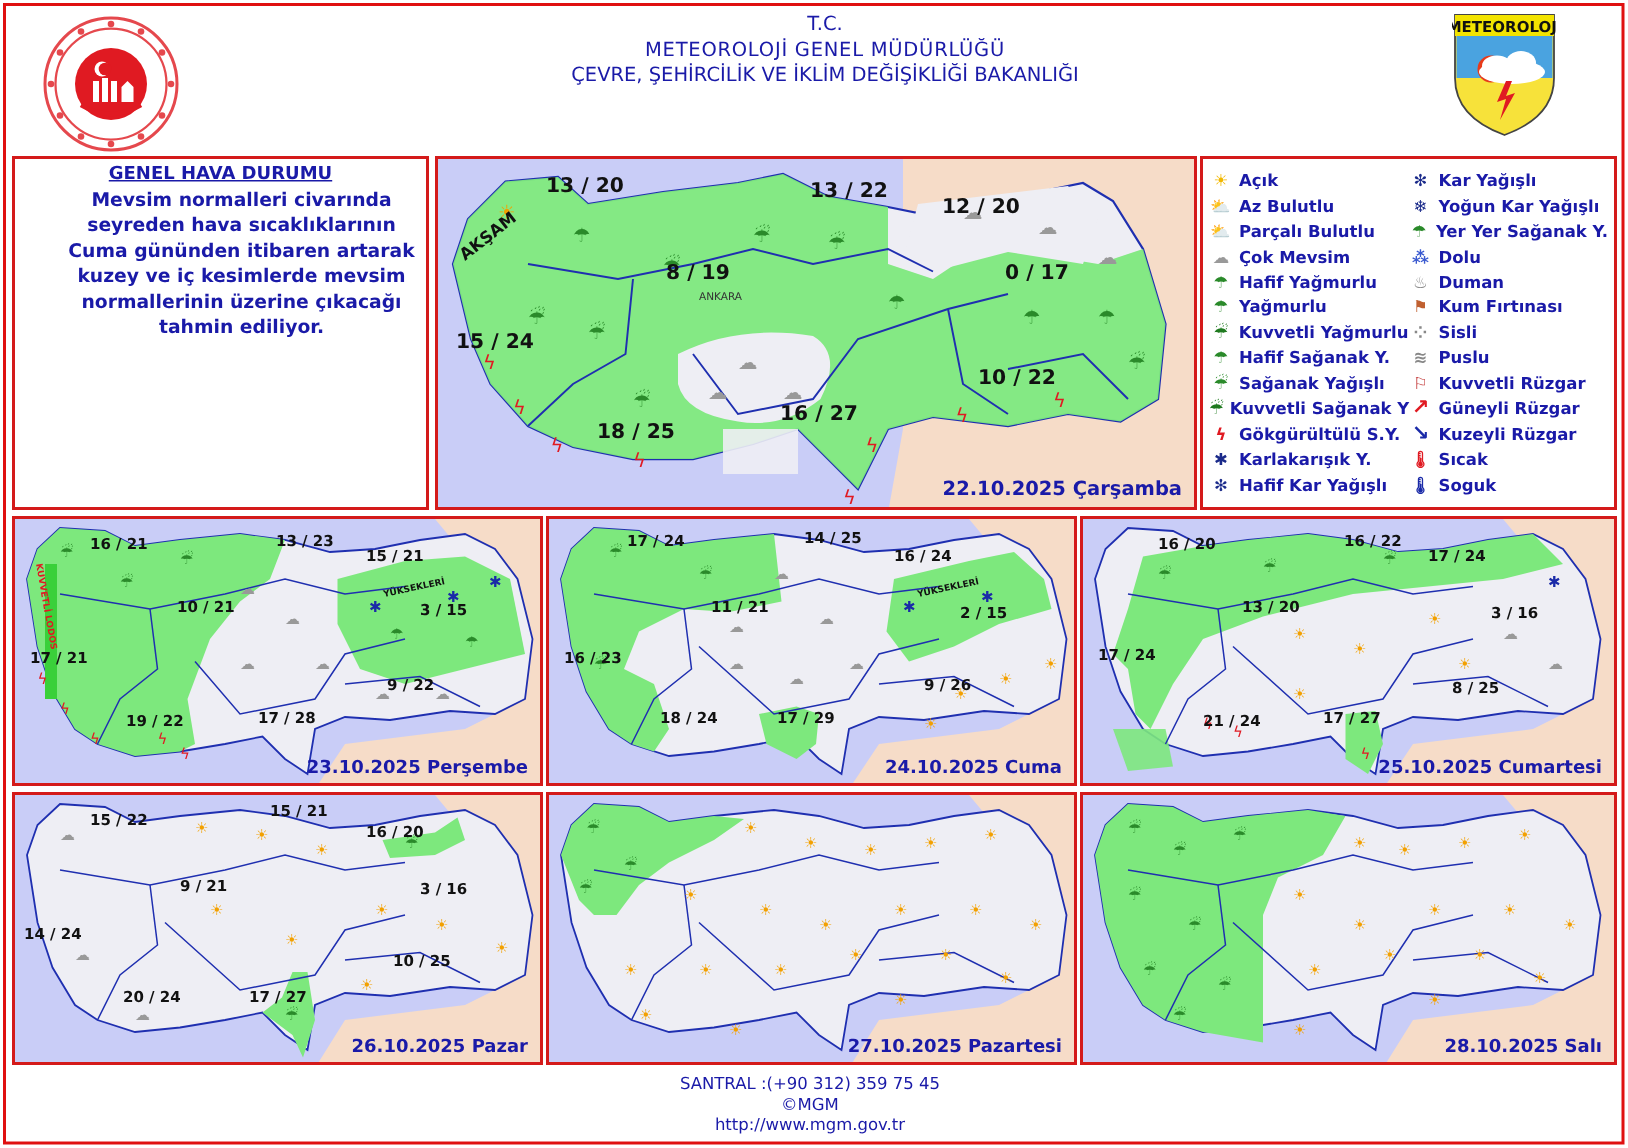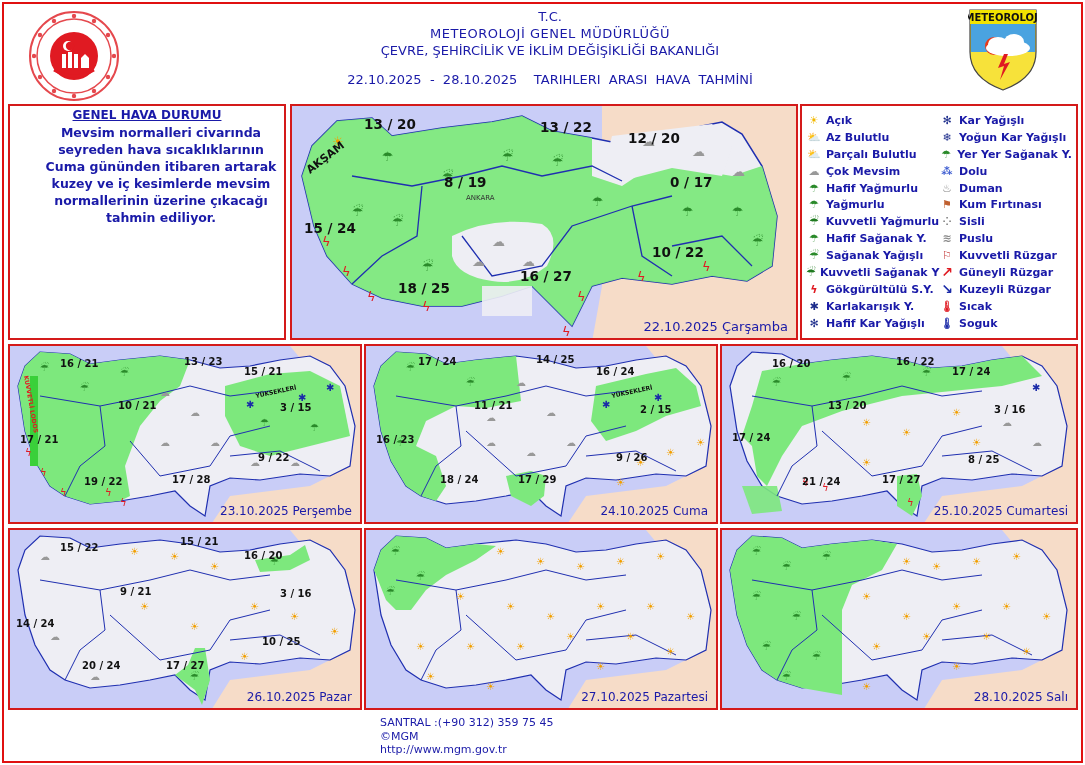--- a/index.html
+++ b/index.html
@@ -15,26 +15,26 @@
   .summary h2 { font-size: 12px; text-decoration: underline; color: #1a1aa8; font-weight: bold; margin-bottom: 2px; }
   .summary p { font-size: 12.5px; line-height: 17px; color: #1a1aa8; font-weight: bold; margin-left: 28px; }
   .legend { left: 800px; top: 104px; width: 278px; height: 236px; padding: 6px 4px 4px 4px; }
   .legend-cols { display: flex; }
   .legend-col { width: 50%; }
   .legend-item { display: flex; align-items: center; height: 16.9px; font-size: 11px; color: #1a1aa8; font-weight: bold; white-space: nowrap; }
   .legend-item .ic { width: 16px; height: 14px; margin-right: 4px; display: inline-flex; align-items: center; justify-content: center; font-size: 11px; }
   .map { background: #c9cdf7; }
   .map svg { position: absolute; left: 0; top: 0; }
   .temp { position: absolute; font-weight: bold; color: #111; white-space: nowrap; font-family: "DejaVu Sans", sans-serif; }
-  .date { position: absolute; right: 8px; bottom: 4px; color: #1a1aa8; font-weight: normal; white-space: nowrap; }
+  .date { position: absolute; right: 8px; bottom: 4px; color: #1a1aa8; font-weight: bold; white-space: nowrap; }
   .big .temp { font-size: 13.5px; }
   .big .date { font-size: 13px; }
   .small .temp { font-size: 10px; }
   .small .date { font-size: 12px; }
-  .footer { position: absolute; left: 380px; top: 716px; width: 320px; font-size: 11px; line-height: 13.5px; }
+  .footer { position: absolute; left: 380px; top: 716px; width: 320px; text-align: center; font-size: 11px; line-height: 13.5px; }
 </style>
 </head>
 <body>
 
 <div class="frame"></div>
 
 <div class="logo-left">
   <svg width="92" height="92" viewBox="0 0 92 92">
     <circle cx="46" cy="46" r="44" fill="none" stroke="#e5484d" stroke-width="2"></circle>
     <circle cx="46" cy="46" r="37" fill="none" stroke="#e5484d" stroke-width="1.5"></circle>
@@ -61,21 +61,20 @@
     <path d="M53 58 L53 48 L57 44 L61 48 L61 58 Z" fill="#fff"></path>
     <path d="M26 60 Q46 72 66 60" stroke="#e01a22" stroke-width="3" fill="none"></path>
   </svg>
 </div>
 
 <div class="header-text">
   <div class="blue">T.C.</div>
   <div class="blue" style="letter-spacing:0.5px">METEOROLOJİ  GENEL  MÜDÜRLÜĞÜ</div>
   <div class="blue">ÇEVRE, ŞEHİRCİLİK VE İKLİM DEĞİŞİKLİĞİ BAKANLIĞI</div>
   <div class="gap"></div>
-  <div class="blue" style="white-space:pre">22.10.2025  -  28.10.2025    TARIHLERI  ARASI  HAVA  TAHMİNİ</div>
 </div>
 
 <div class="logo-right">
   <svg width="70" height="84" viewBox="0 0 70 84">
     <path d="M2 2 L68 2 L68 44 Q68 70 35 82 Q2 70 2 44 Z" fill="#f7e23a" stroke="#444" stroke-width="1.2"></path>
     <rect x="2" y="2" width="66" height="14" fill="#f2e300"></rect>
     <text x="35" y="13" text-anchor="middle" font-size="10" font-weight="bold" fill="#111" font-family="DejaVu Sans, sans-serif">METEOROLOJİ</text>
     <path d="M3 16 L67 16 L67 44 L3 44 Z" fill="#4aa3e0"></path>
     <circle cx="26" cy="38" r="9" fill="#e83a1a"></circle>
     <ellipse cx="40" cy="40" rx="22" ry="8" fill="#fff"></ellipse>

